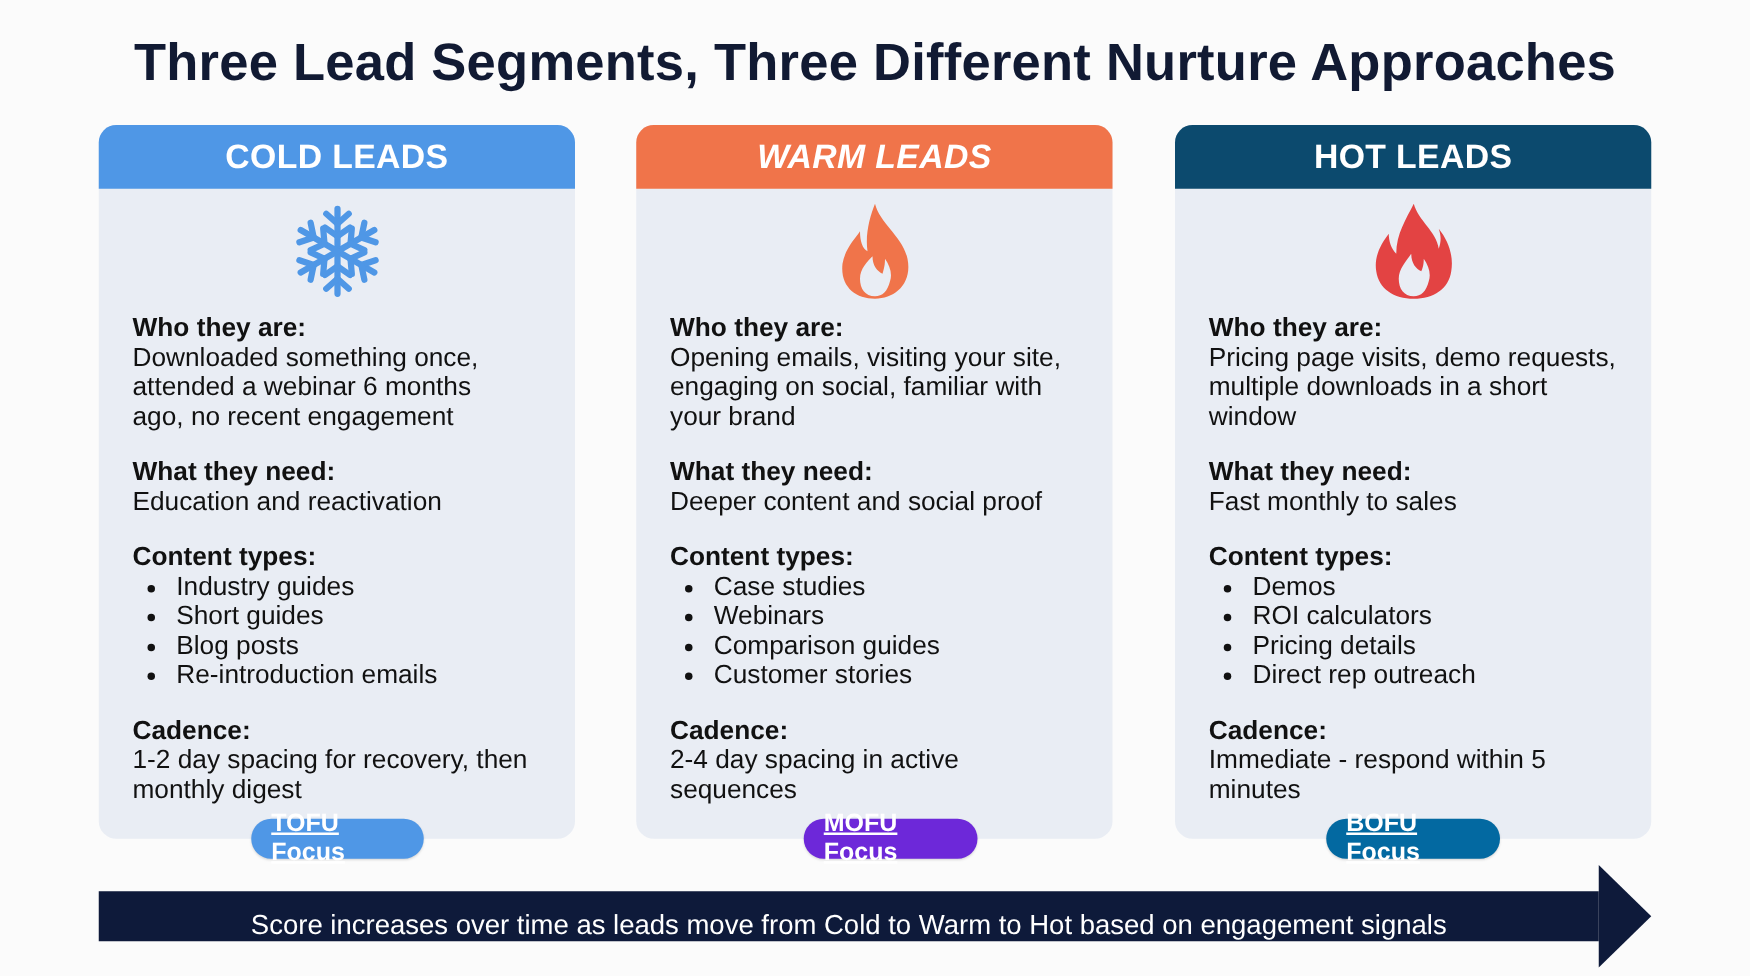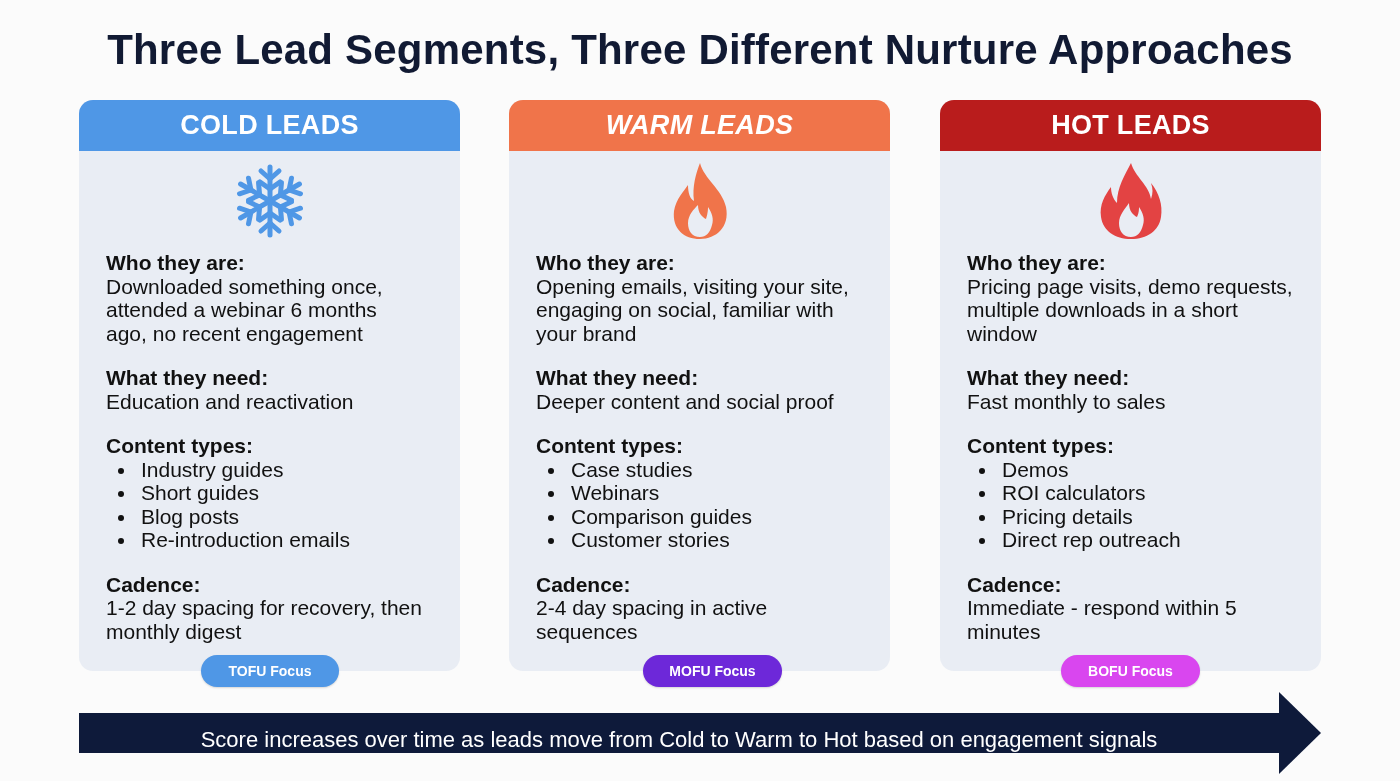--- a/index.html
+++ b/index.html
@@ -57,23 +57,24 @@
       width: 6px; height: 6px; border-radius: 50%; background: #111;
     }
     .pill {
       position: absolute;
       top: 655px;
       height: 32px;
       padding: 12px 16px;
       border-radius: 16px;
       color: #fff;
       font-weight: 700;
-      font-size: 14px;
+      font-size: 20px;
       display: flex; align-items: center; justify-content: center;
       box-shadow: 0 1px 2px rgba(0,0,0,0.15);
+      text-decoration: underline;
     }
     .arrow {
       position: absolute;
       left: 79px; top: 692px;
       width: 1242px; height: 82px;
     }
     .arrow-body {
       position: absolute; left: 0; top: 21px;
       width: 1200px; height: 40px;
       background: #0e1a3a;
@@ -175,21 +176,21 @@
       </ul>
     </div>
     <div class="sec last">
       <div class="sec-title">Cadence:</div>
       <div style="width:280px;">2-4 day spacing in active sequences</div>
     </div>
   </div>
 </div>
 
 <div class="card" style="left:940px;">
-  <div class="card-header" style="background:#b91c1c;">HOT LEADS</div>
+  <div class="card-header" style="background:#0c4a6e;">HOT LEADS</div>
   <div class="icon-wrap">
     <span>
       <svg width="64" height="80" viewBox="0 0 64 80">
         <path fill="#e34343" fill-rule="evenodd" d="M32 2 C36 16 50 24 52 38 C54 32 54 28 52 22 C60 32 64 44 62 56 C60 70 48 78 32 78 C16 78 4 70 2 56 C0 44 6 34 12 26 C12 32 14 38 18 42 C18 26 26 14 32 2 Z
              M32 76 C24 76 20 70 20 62 C20 54 26 48 30 42 C30 50 34 54 38 56 C40 52 40 48 40 46 C44 52 46 58 44 64 C42 72 38 76 32 76 Z"></path>
       </svg>
     </span>
   </div>
   <div class="card-body">
     <div class="sec">
@@ -211,19 +212,19 @@
     </div>
     <div class="sec last">
       <div class="sec-title">Cadence:</div>
       <div style="width:310px;">Immediate - respond within 5 minutes</div>
     </div>
   </div>
 </div>
 
 <div class="pill" style="left:201px; width:138px; background:#4f97e6;">TOFU Focus</div>
 <div class="pill" style="left:643px; width:139px; background:#6d28d9;">MOFU Focus</div>
-<div class="pill" style="left:1061px; width:139px; background:#d946ef;">BOFU Focus</div>
+<div class="pill" style="left:1061px; width:139px; background:#0369a1;">BOFU Focus</div>
 
 <div class="arrow">
   <div class="arrow-body"></div>
   <div class="arrow-head"></div>
   <div class="arrow-text">Score increases over time as leads move from Cold to Warm to Hot based on engagement signals</div>
 </div>
 
 </body></html>

